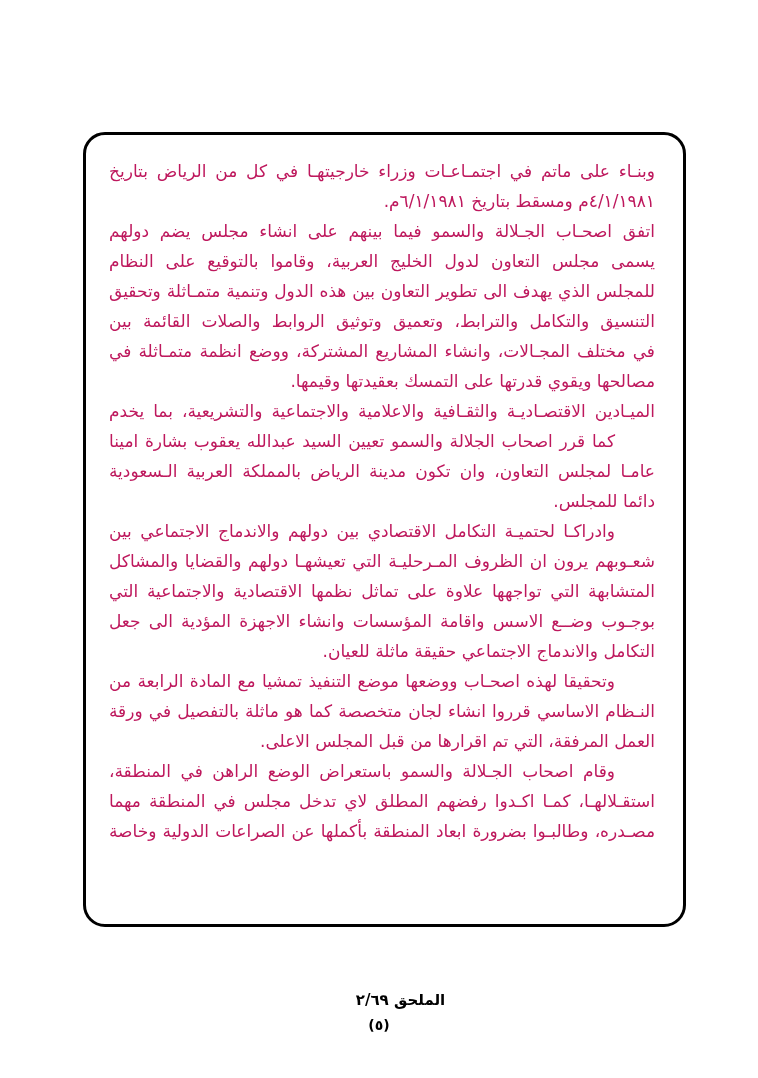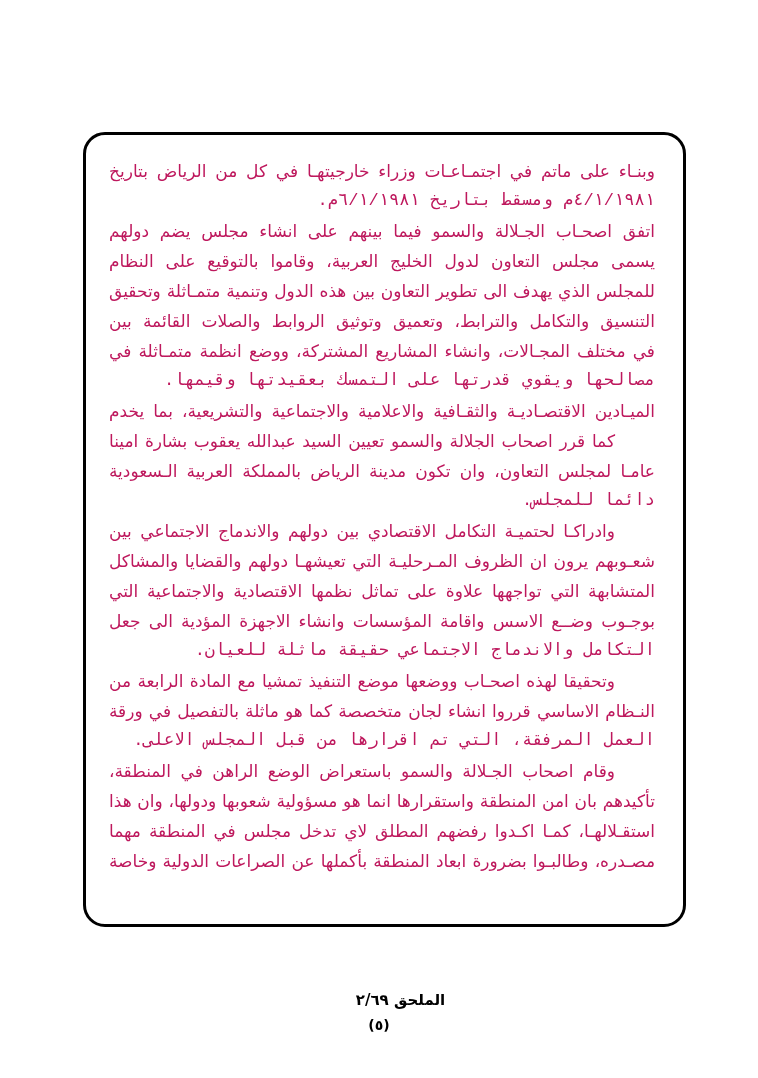--- a/index.html
+++ b/index.html
@@ -47,21 +47,20 @@
     height: 30px;
     line-height: 30px;
     overflow: hidden;
     white-space: normal;
     text-align: justify;
     text-align-last: justify;
     letter-spacing: 0.1px;
   }
   .line.last {
     text-align-last: auto;
-    font-family: Liberation Mono, monospace;
   }
   .para.indent .line.first {
     text-indent: 40px;
   }
   .footer {
     position: absolute;
     top: 990px;
     left: 0;
     width: 100%;
     text-align: center;
@@ -113,21 +112,20 @@
           <div class="line">بوجـوب وضــع الاسس واقامة المؤسسات وانشاء الاجهزة المؤدية الى جعل ذلك</div>
           <div class="line last">التكامل والاندماج الاجتماعي حقيقة ماثلة للعيان.</div>
         </div>
         <div class="para indent">
           <div class="line first">وتحقيقا لهذه اصحـاب ووضعها موضع التنفيذ تمشيا مع المادة الرابعة من</div>
           <div class="line">النـظام الاساسي قرروا انشاء لجان متخصصة كما هو ماثلة بالتفصيل في ورقة</div>
           <div class="line last">العمل المرفقة، التي تم اقرارها من قبل المجلس الاعلى.</div>
         </div>
         <div class="para indent">
           <div class="line first">وقام اصحاب الجـلالة والسمو باستعراض الوضع الراهن في المنطقة، وجددوا</div>
-          <div class="line">تأكيدهم بان امن المنطقة واستقرارها انما هو مسؤولية شعوبها ودولها، وان هذا</div>
           <div class="line">استقـلالهـا، كمـا اكـدوا رفضهم المطلق لاي تدخل مجلس في المنطقة مهما كان</div>
           <div class="line">مصـدره، وطالبـوا بضرورة ابعاد المنطقة بأكملها عن الصراعات الدولية وخاصة</div>
         </div>
       </div>
   </div>
   <div class="footer">
     <div class="appendix">الملحق ٢/٦٩</div>
     <div class="pagenum">(٥)</div>
   </div>
 </div>

